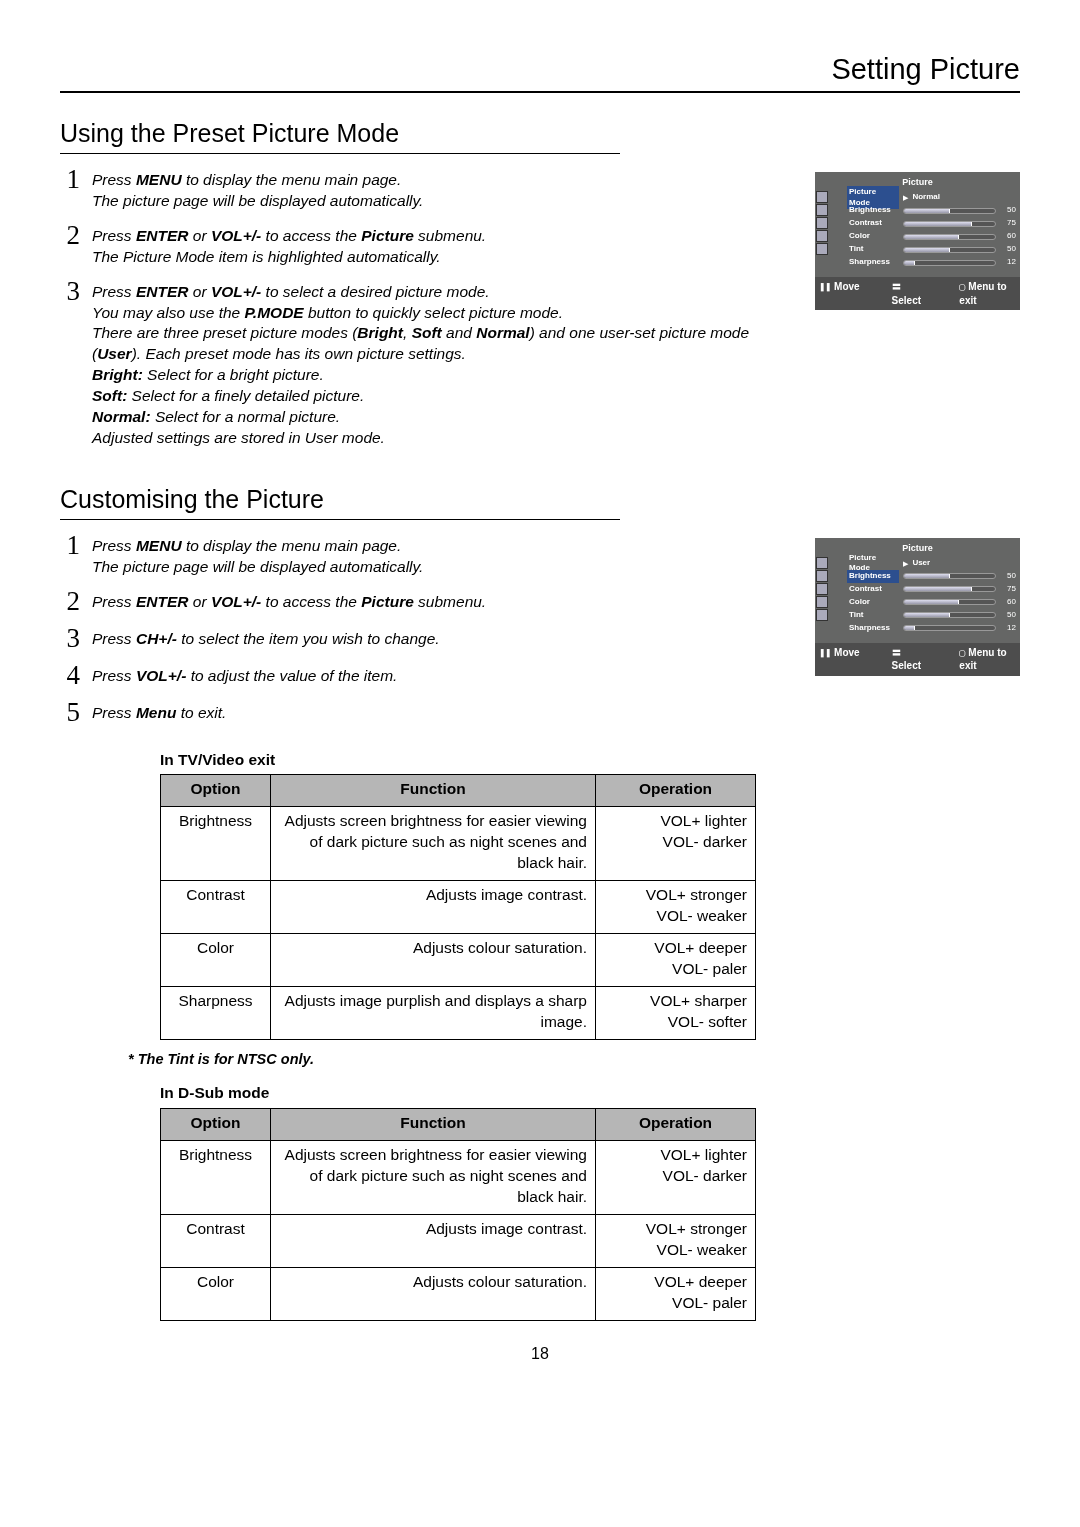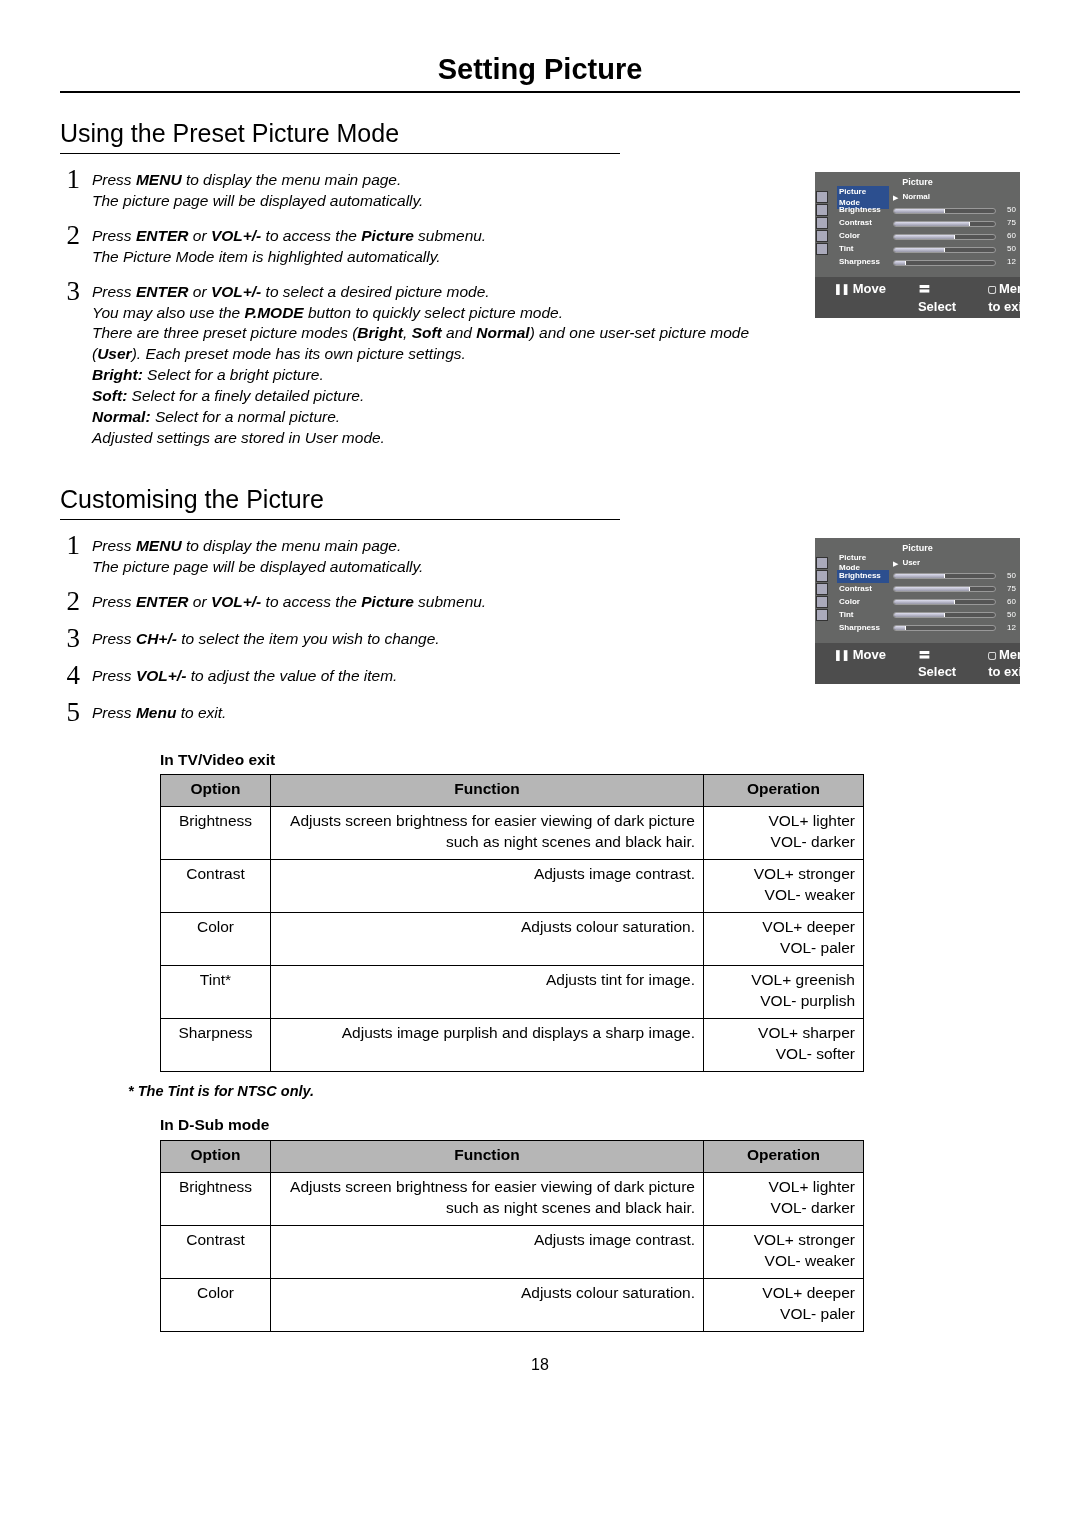--- a/index.html
+++ b/index.html
@@ -11,23 +11,23 @@
     color: #000;
     background: #fff;
     width: 1080px;
     line-height: 1.35;
   }
   .topline {
     border-bottom: 2px solid #000;
     margin-bottom: 4px;
   }
   .page-title {
-    text-align: center;
+    text-align: right;
     font-size: 29px;
-    font-weight: bold;
+    font-weight: normal;
     margin-bottom: 2px;
   }
   .section-h {
     font-size: 25px;
     margin-top: 24px;
     margin-bottom: 2px;
   }
   .section-rule {
     border-bottom: 1px solid #000;
     width: 560px;
@@ -74,21 +74,21 @@
     display: flex;
     flex-direction: column;
     gap: 1px;
     padding: 1px;
   }
   .osd-icons .ic {
     height: 12px;
     background: #aab;
     border: 1px solid #333;
   }
-  .osd-rows { flex: 1; padding: 1px 4px 8px 8px; }
+  .osd-rows { flex: 1; padding: 1px 4px 8px 18px; }
   .osd-row {
     display: flex;
     align-items: center;
     gap: 4px;
     height: 13px;
   }
   .osd-row.sel .osd-label {
     background: #2c4f8f;
     color: #fff;
   }
@@ -112,40 +112,40 @@
     position: absolute;
     left: 0; top: 0; bottom: 0;
     background: linear-gradient(#dde, #99a);
     border-right: 1px solid #fff;
   }
   .osd-num { width: 16px; text-align: right; font-weight: normal; }
   .osd-foot {
     background: #4d4d4d;
     display: flex;
     justify-content: space-around;
-    padding: 3px 19px;
-    font-weight: bold;
-    font-size: 13px;
+    padding: 3px 4px;
+    font-weight: bold;
+    font-size: 10px;
     gap: 32px;
   }
   .osd-foot span::before {
     content: attr(data-sym);
     margin-right: 3px;
     font-family: monospace;
   }
 
   
   .mode-label {
     font-weight: bold;
     margin: 14px 0 4px 100px;
   }
   table.opts {
     border-collapse: collapse;
     margin-left: 100px;
-    width: 704px;
+    width: 596px;
     font-size: 15.5px;
   }
   table.opts th, table.opts td {
     border: 1px solid #000;
     padding: 4px 8px 6px;
     text-align: right;
     vertical-align: top;
   }
   table.opts th {
     background: #b6b6b6;
@@ -365,25 +365,20 @@
         <td class="c1">Contrast</td>
         <td>Adjusts image contrast.</td>
         <td class="c3">VOL+ stronger<br>VOL- weaker</td>
       </tr>
       <tr>
         <td class="c1">Color</td>
         <td>Adjusts colour saturation.</td>
         <td class="c3">VOL+ deeper<br>VOL- paler</td>
       </tr>
       <tr>
-        <td class="c1">Tint*</td>
-        <td>Adjusts tint for image.</td>
-        <td class="c3">VOL+ greenish<br>VOL- purplish</td>
-      </tr>
-      <tr>
         <td class="c1">Sharpness</td>
         <td>Adjusts image purplish and displays a sharp image.</td>
         <td class="c3">VOL+ sharper<br>VOL- softer</td>
       </tr>
     </tbody>
 </table>
 
 <div class="note">* The Tint is for NTSC only.</div>
 
 <div class="mode-label">In D-Sub mode</div>

